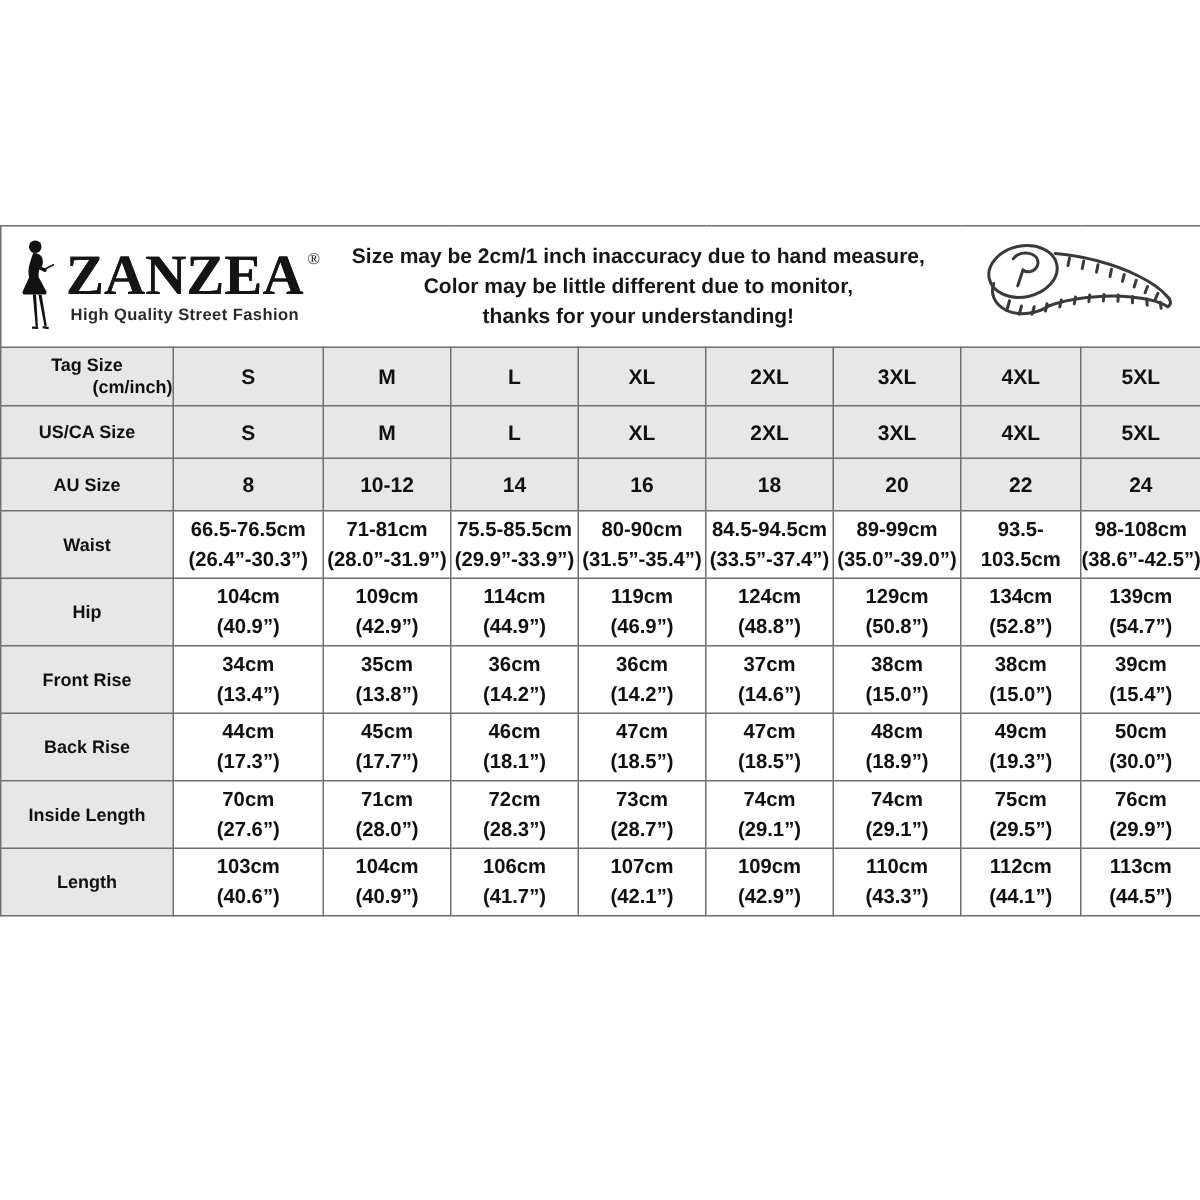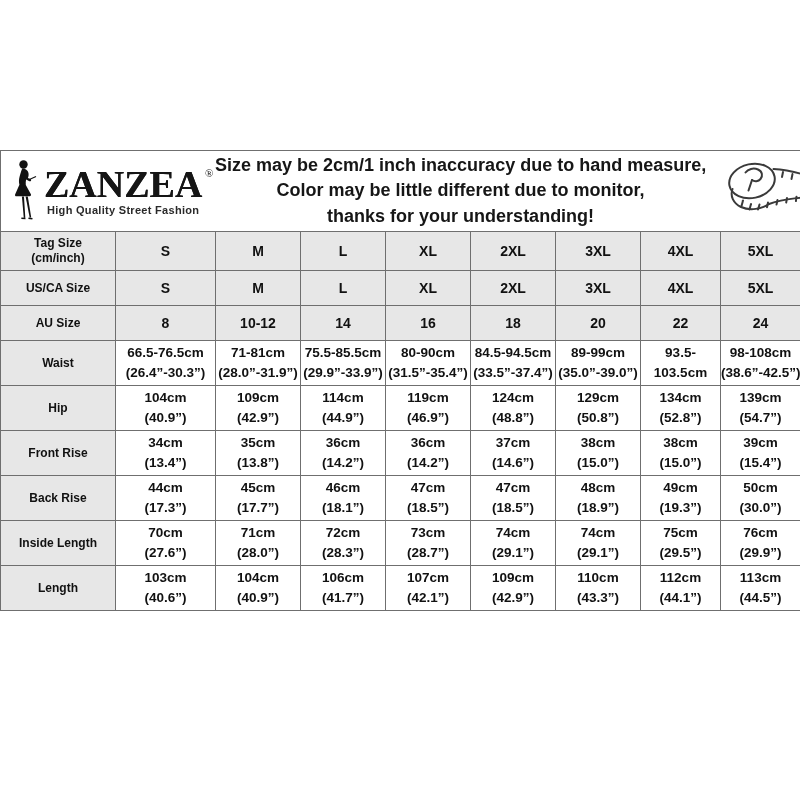--- a/index.html
+++ b/index.html
@@ -100,21 +100,21 @@
     font-weight: 700;
     letter-spacing: 0.3px;
     color: #2a2a2a;
     margin-top: 1px;
     white-space: nowrap;
   }
 
   .notice {
     flex: 1 1 auto;
     text-align: center;
-    font-size: 18px;
+    font-size: 14px;
     font-weight: 600;
     line-height: 1.42;
     color: #161616;
     padding: 0 6px;
   }
   .notice div { white-space: nowrap; }
 
   .tape {
     width: 150px;
     flex: 0 0 150px;
@@ -126,21 +126,21 @@
   
   .gray { background: #e7e7e7; }
   .white { background: #ffffff; }
 
   .lbl {
     font-size: 12px;
     font-weight: 700;
     line-height: 1.25;
     color: #111;
   }
-  .lbl .sub { display: block; }
+  .lbl .sub { display: block; text-align: right; }
 
   .sz {
     font-size: 14px;
     font-weight: 700;
     color: #111;
   }
 
   .meas {
     font-size: 13.5px;
     font-weight: 600;

